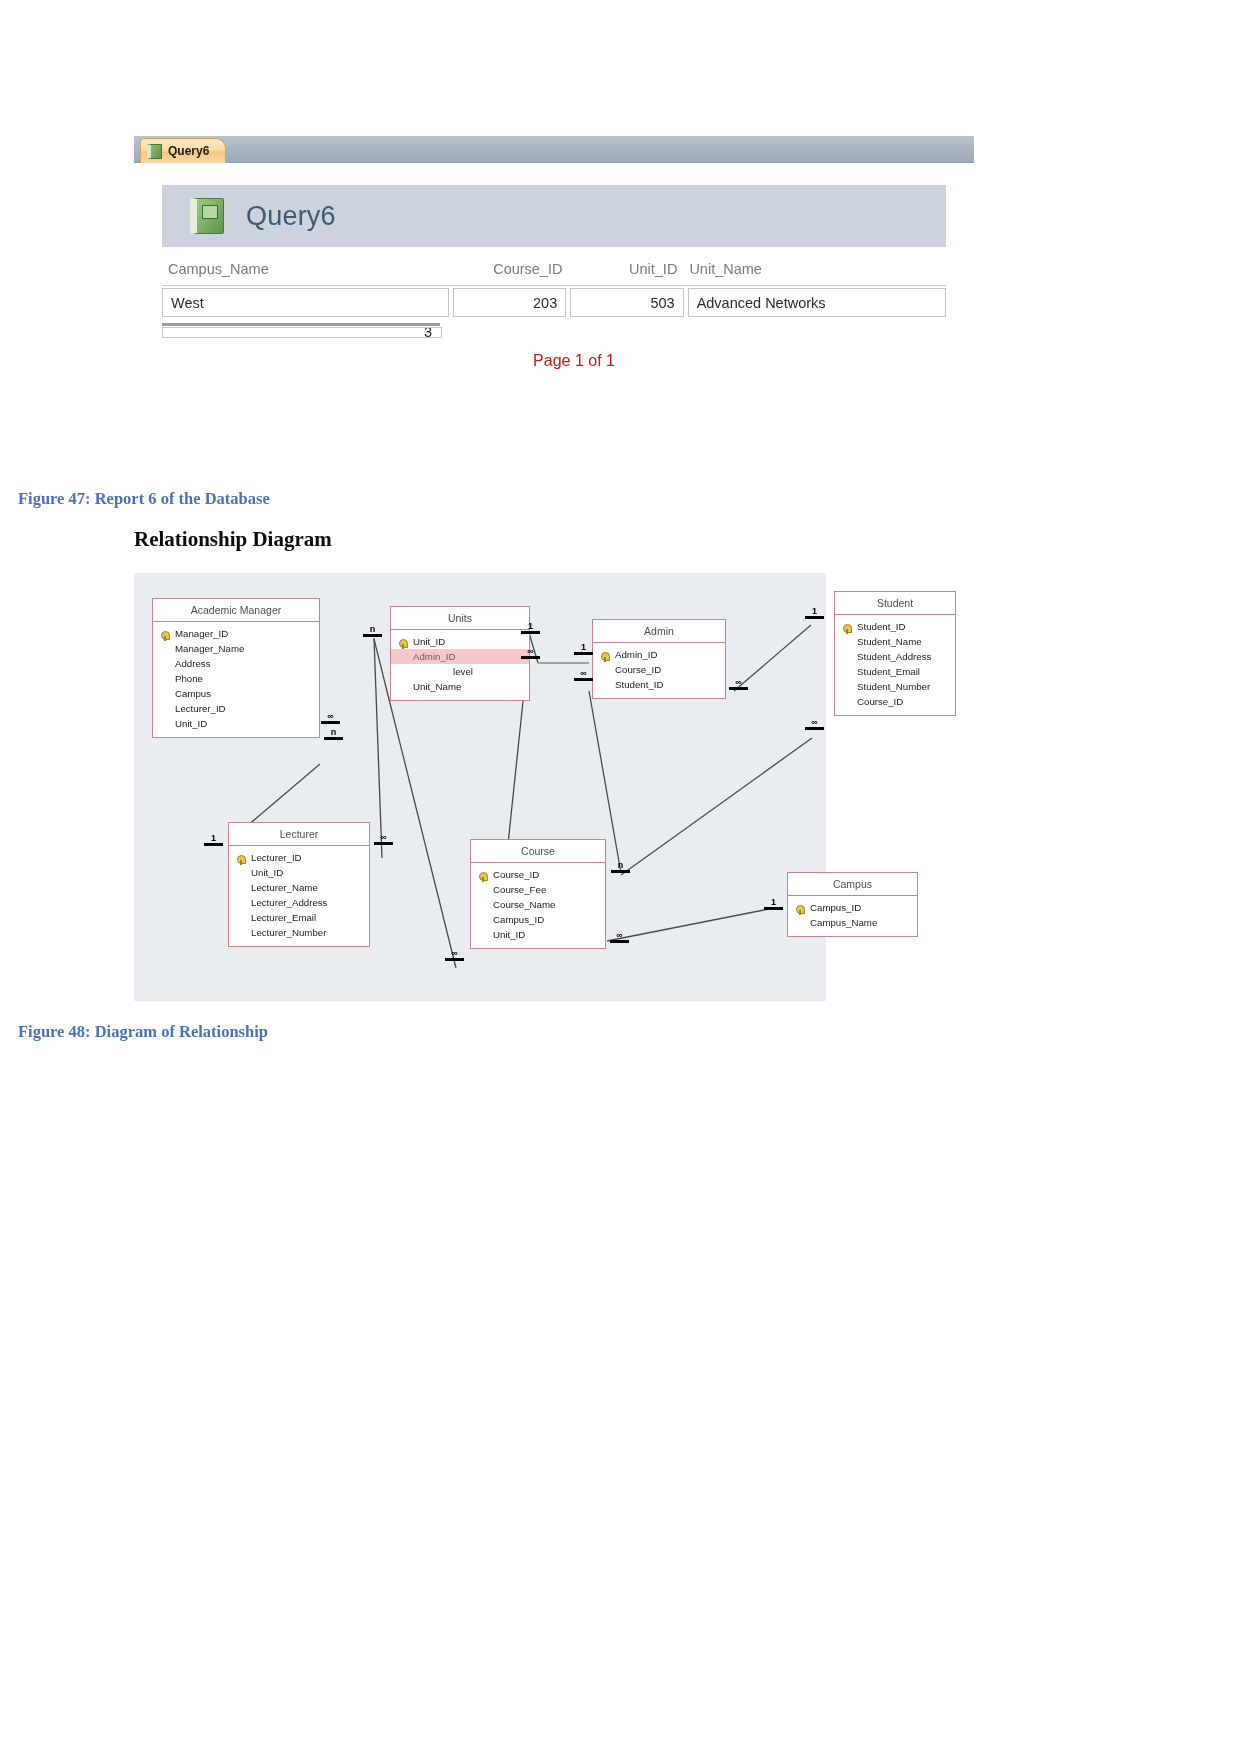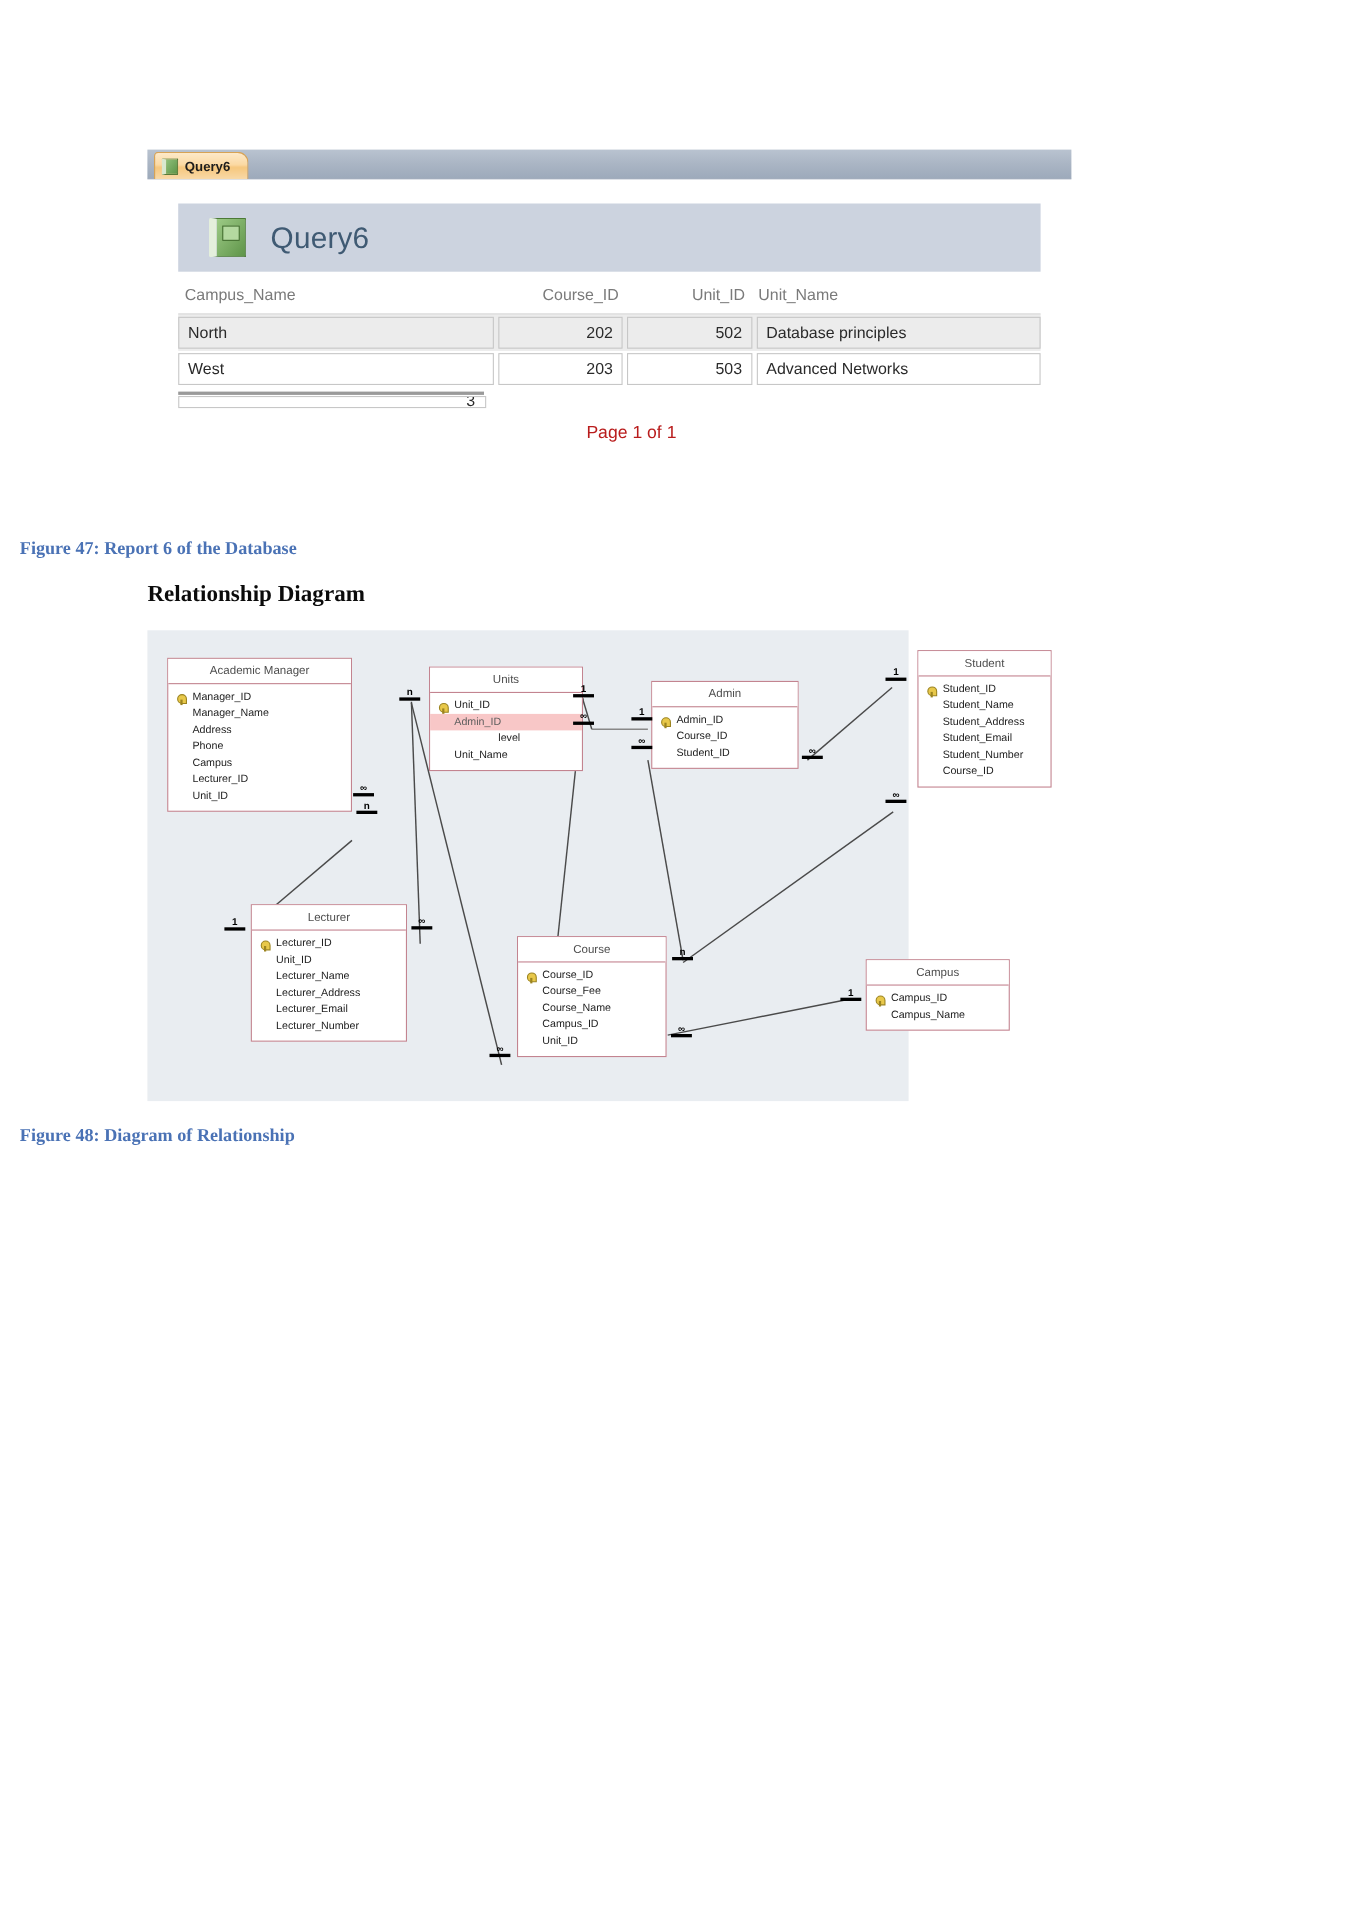--- a/index.html
+++ b/index.html
@@ -273,26 +273,20 @@
       <span class="report-title">Query6</span>
     </div>
 
     <div class="col-headers">
       <div class="ch c0">Campus_Name</div>
       <div class="ch c1">Course_ID</div>
       <div class="ch c2">Unit_ID</div>
       <div class="ch c3">Unit_Name</div>
     </div>
 
-    <div class="data-row alt">
-      <div class="cell c0">North</div>
-      <div class="cell c1">202</div>
-      <div class="cell c2">502</div>
-      <div class="cell c3">Database principles</div>
-    </div>
     <div class="data-row">
       <div class="cell c0">West</div>
       <div class="cell c1">203</div>
       <div class="cell c2">503</div>
       <div class="cell c3">Advanced Networks</div>
     </div>
 
     <div class="row-divider"></div>
     <div class="partial-row">3</div>
 
@@ -376,21 +370,21 @@
     <div class="entity-fields">
       <div class="field pk">Lecturer_ID</div>
       <div class="field">Unit_ID</div>
       <div class="field">Lecturer_Name</div>
       <div class="field">Lecturer_Address</div>
       <div class="field">Lecturer_Email</div>
       <div class="field">Lecturer_Number</div>
     </div>
   </div>
 
-  <div class="entity" style="left:336px; top:278px; width:136px;">
+  <div class="entity" style="left:336px; top:266px; width:136px;">
     <div class="entity-title">Course</div>
     <div class="entity-fields">
       <div class="field pk">Course_ID</div>
       <div class="field">Course_Fee</div>
       <div class="field">Course_Name</div>
       <div class="field">Campus_ID</div>
       <div class="field">Unit_ID</div>
     </div>
   </div>
 

